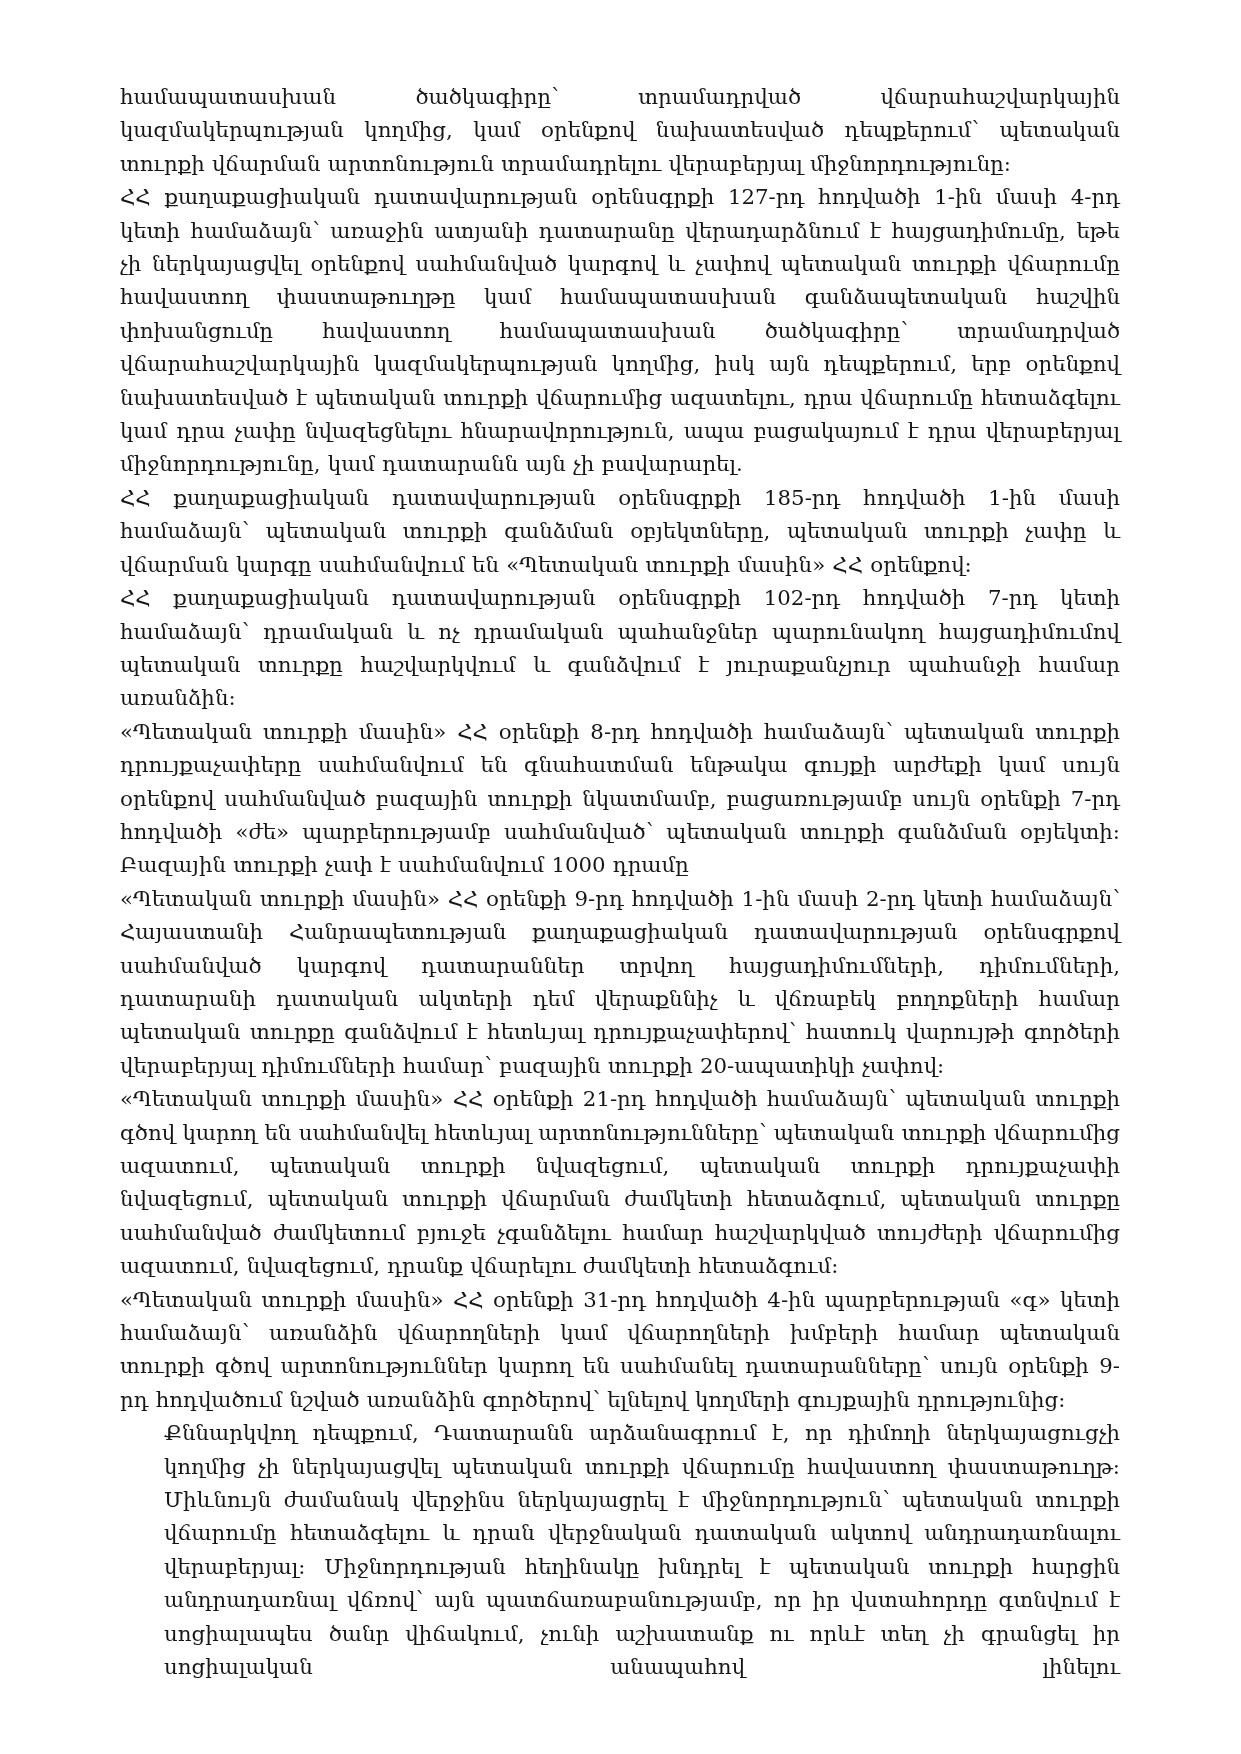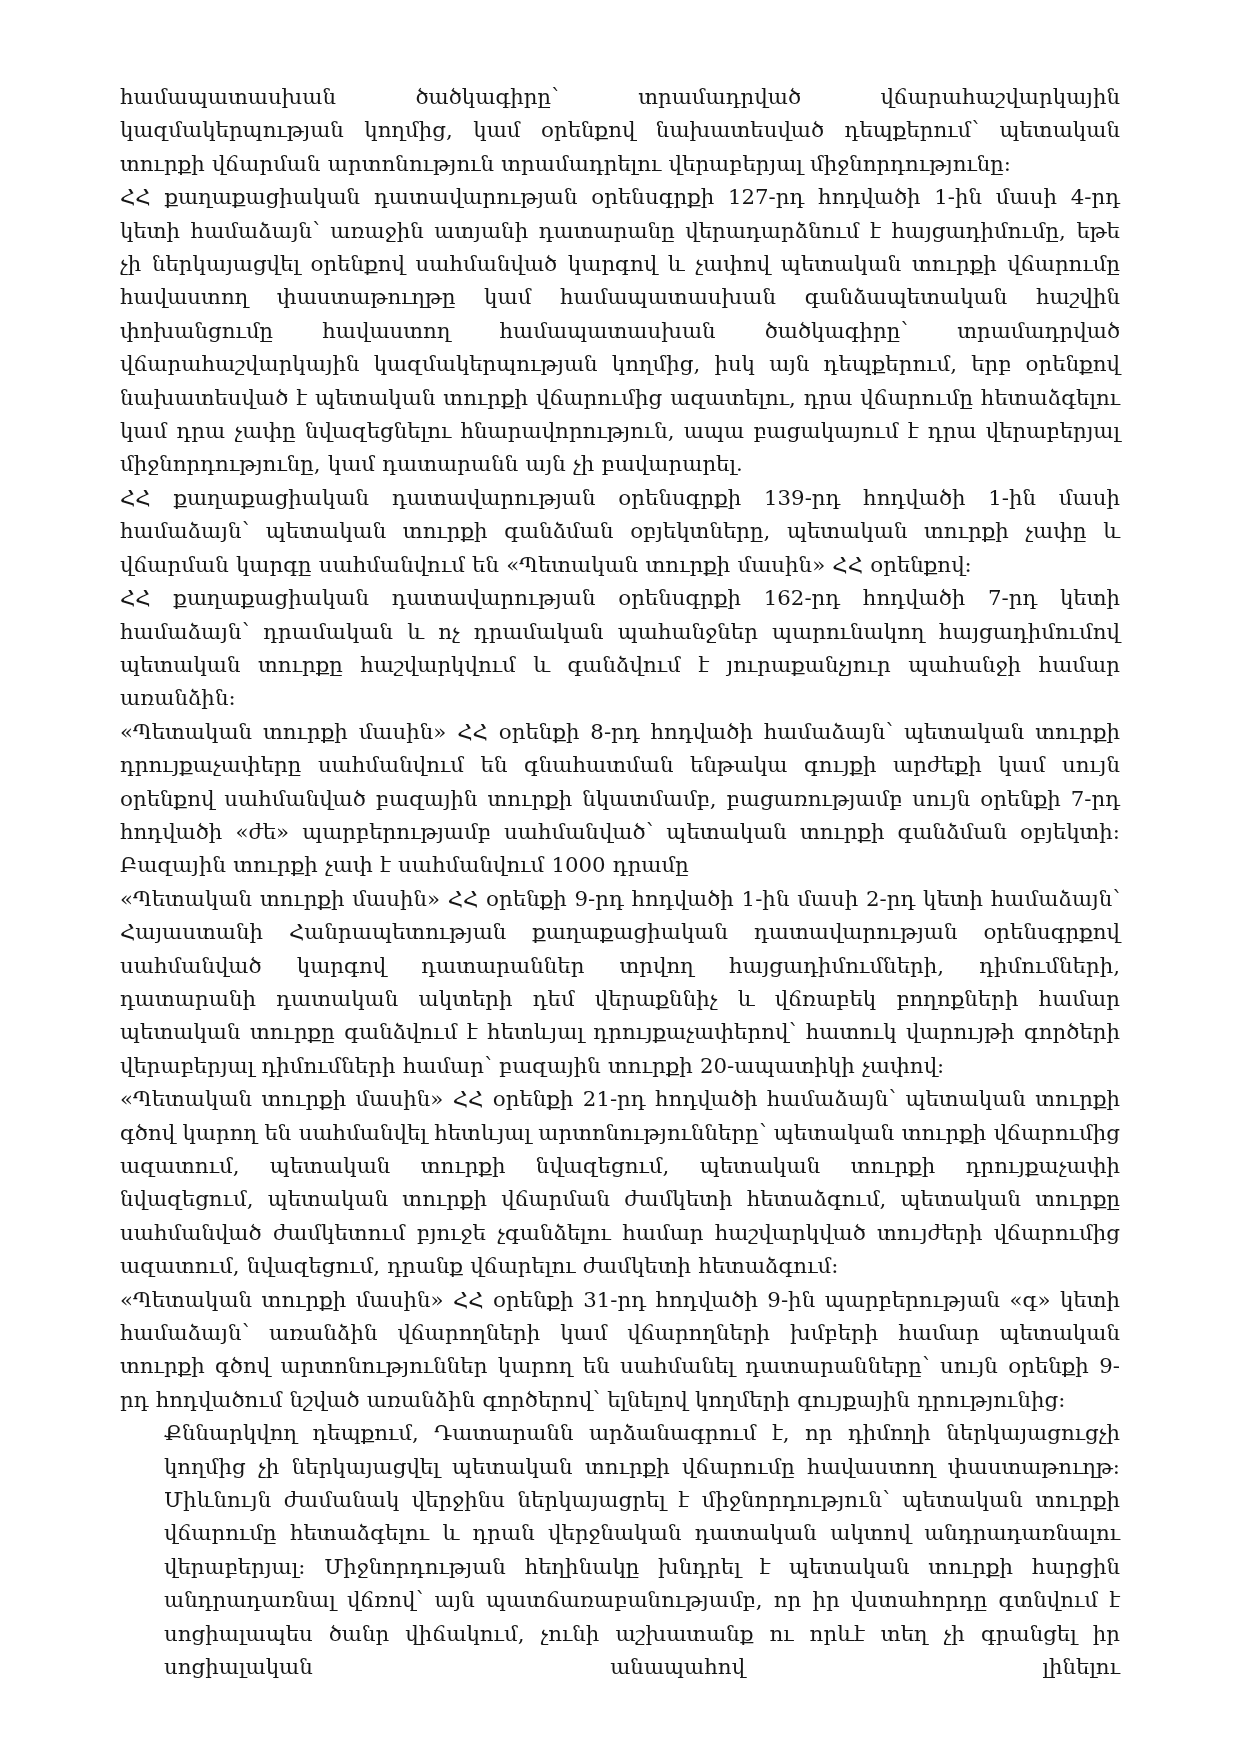--- a/index.html
+++ b/index.html
@@ -34,21 +34,21 @@
     margin-left: 44px;
   }
 </style>
 </head>
 <body>
 
 <div class="page">
   <div class="text-block">
     <p class="para">համապատասխան ծածկագիրը՝ տրամադրված վճարահաշվարկային կազմակերպության կողմից, կամ օրենքով նախատեսված դեպքերում՝ պետական տուրքի վճարման արտոնություն տրամադրելու վերաբերյալ միջնորդությունը:</p>
     <p class="para">ՀՀ քաղաքացիական դատավարության օրենսգրքի 127-րդ հոդվածի 1-ին մասի 4-րդ կետի համաձայն՝ առաջին ատյանի դատարանը վերադարձնում է հայցադիմումը, եթե չի ներկայացվել օրենքով սահմանված կարգով և չափով պետական տուրքի վճարումը հավաստող փաստաթուղթը կամ համապատասխան գանձապետական հաշվին փոխանցումը հավաստող համապատասխան ծածկագիրը՝ տրամադրված վճարահաշվարկային կազմակերպության կողմից, իսկ այն դեպքերում, երբ օրենքով նախատեսված է պետական տուրքի վճարումից ազատելու, դրա վճարումը հետաձգելու կամ դրա չափը նվազեցնելու հնարավորություն, ապա բացակայում է դրա վերաբերյալ միջնորդությունը, կամ դատարանն այն չի բավարարել.</p>
-    <p class="para">ՀՀ քաղաքացիական դատավարության օրենսգրքի 139-րդ հոդվածի 1-ին մասի համաձայն՝ պետական տուրքի գանձման օբյեկտները, պետական տուրքի չափը և վճարման կարգը սահմանվում են «Պետական տուրքի մասին» ՀՀ օրենքով:</p>
-    <p class="para">ՀՀ քաղաքացիական դատավարության օրենսգրքի 162-րդ հոդվածի 7-րդ կետի համաձայն՝ դրամական և ոչ դրամական պահանջներ պարունակող հայցադիմումով պետական տուրքը հաշվարկվում և գանձվում է յուրաքանչյուր պահանջի համար առանձին:</p>
+    <p class="para">ՀՀ քաղաքացիական դատավարության օրենսգրքի 185-րդ հոդվածի 1-ին մասի համաձայն՝ պետական տուրքի գանձման օբյեկտները, պետական տուրքի չափը և վճարման կարգը սահմանվում են «Պետական տուրքի մասին» ՀՀ օրենքով:</p>
+    <p class="para">ՀՀ քաղաքացիական դատավարության օրենսգրքի 102-րդ հոդվածի 7-րդ կետի համաձայն՝ դրամական և ոչ դրամական պահանջներ պարունակող հայցադիմումով պետական տուրքը հաշվարկվում և գանձվում է յուրաքանչյուր պահանջի համար առանձին:</p>
     <p class="para">«Պետական տուրքի մասին» ՀՀ օրենքի 8-րդ հոդվածի համաձայն՝ պետական տուրքի դրույքաչափերը սահմանվում են գնահատման ենթակա գույքի արժեքի կամ սույն օրենքով սահմանված բազային տուրքի նկատմամբ, բացառությամբ սույն օրենքի 7-րդ հոդվածի «ժե» պարբերությամբ սահմանված՝ պետական տուրքի գանձման օբյեկտի: Բազային տուրքի չափ է սահմանվում 1000 դրամը</p>
     <p class="para">«Պետական տուրքի մասին» ՀՀ օրենքի 9-րդ հոդվածի 1-ին մասի 2-րդ կետի համաձայն՝ Հայաստանի Հանրապետության քաղաքացիական դատավարության օրենսգրքով սահմանված կարգով դատարաններ տրվող հայցադիմումների, դիմումների, դատարանի դատական ակտերի դեմ վերաքննիչ և վճռաբեկ բողոքների համար պետական տուրքը գանձվում է հետևյալ դրույքաչափերով՝ հատուկ վարույթի գործերի վերաբերյալ դիմումների համար՝ բազային տուրքի 20-ապատիկի չափով:</p>
     <p class="para">«Պետական տուրքի մասին» ՀՀ օրենքի 21-րդ հոդվածի համաձայն՝ պետական տուրքի գծով կարող են սահմանվել հետևյալ արտոնությունները՝ պետական տուրքի վճարումից ազատում, պետական տուրքի նվազեցում, պետական տուրքի դրույքաչափի նվազեցում, պետական տուրքի վճարման ժամկետի հետաձգում, պետական տուրքը սահմանված ժամկետում բյուջե չգանձելու համար հաշվարկված տույժերի վճարումից ազատում, նվազեցում, դրանք վճարելու ժամկետի հետաձգում:</p>
-    <p class="para">«Պետական տուրքի մասին» ՀՀ օրենքի 31-րդ հոդվածի 9-ին պարբերության «գ» կետի համաձայն՝ առանձին վճարողների կամ վճարողների խմբերի համար պետական տուրքի գծով արտոնություններ կարող են սահմանել դատարանները՝ սույն օրենքի 9-րդ հոդվածում նշված առանձին գործերով՝ ելնելով կողմերի գույքային դրությունից:</p>
+    <p class="para">«Պետական տուրքի մասին» ՀՀ օրենքի 31-րդ հոդվածի 4-ին պարբերության «գ» կետի համաձայն՝ առանձին վճարողների կամ վճարողների խմբերի համար պետական տուրքի գծով արտոնություններ կարող են սահմանել դատարանները՝ սույն օրենքի 9-րդ հոդվածում նշված առանձին գործերով՝ ելնելով կողմերի գույքային դրությունից:</p>
     <p class="para continues">Քննարկվող դեպքում, Դատարանն արձանագրում է, որ դիմողի ներկայացուցչի կողմից չի ներկայացվել պետական տուրքի վճարումը հավաստող փաստաթուղթ: Միևնույն ժամանակ վերջինս ներկայացրել է միջնորդություն՝ պետական տուրքի վճարումը հետաձգելու և դրան վերջնական դատական ակտով անդրադառնալու վերաբերյալ: Միջնորդության հեղինակը խնդրել է պետական տուրքի հարցին անդրադառնալ վճռով՝ այն պատճառաբանությամբ, որ իր վստահորդը գտնվում է սոցիալապես ծանր վիճակում, չունի աշխատանք ու որևէ տեղ չի գրանցել իր սոցիալական անապահով լինելու</p>
   </div>
 </div>
 
 </body></html>

